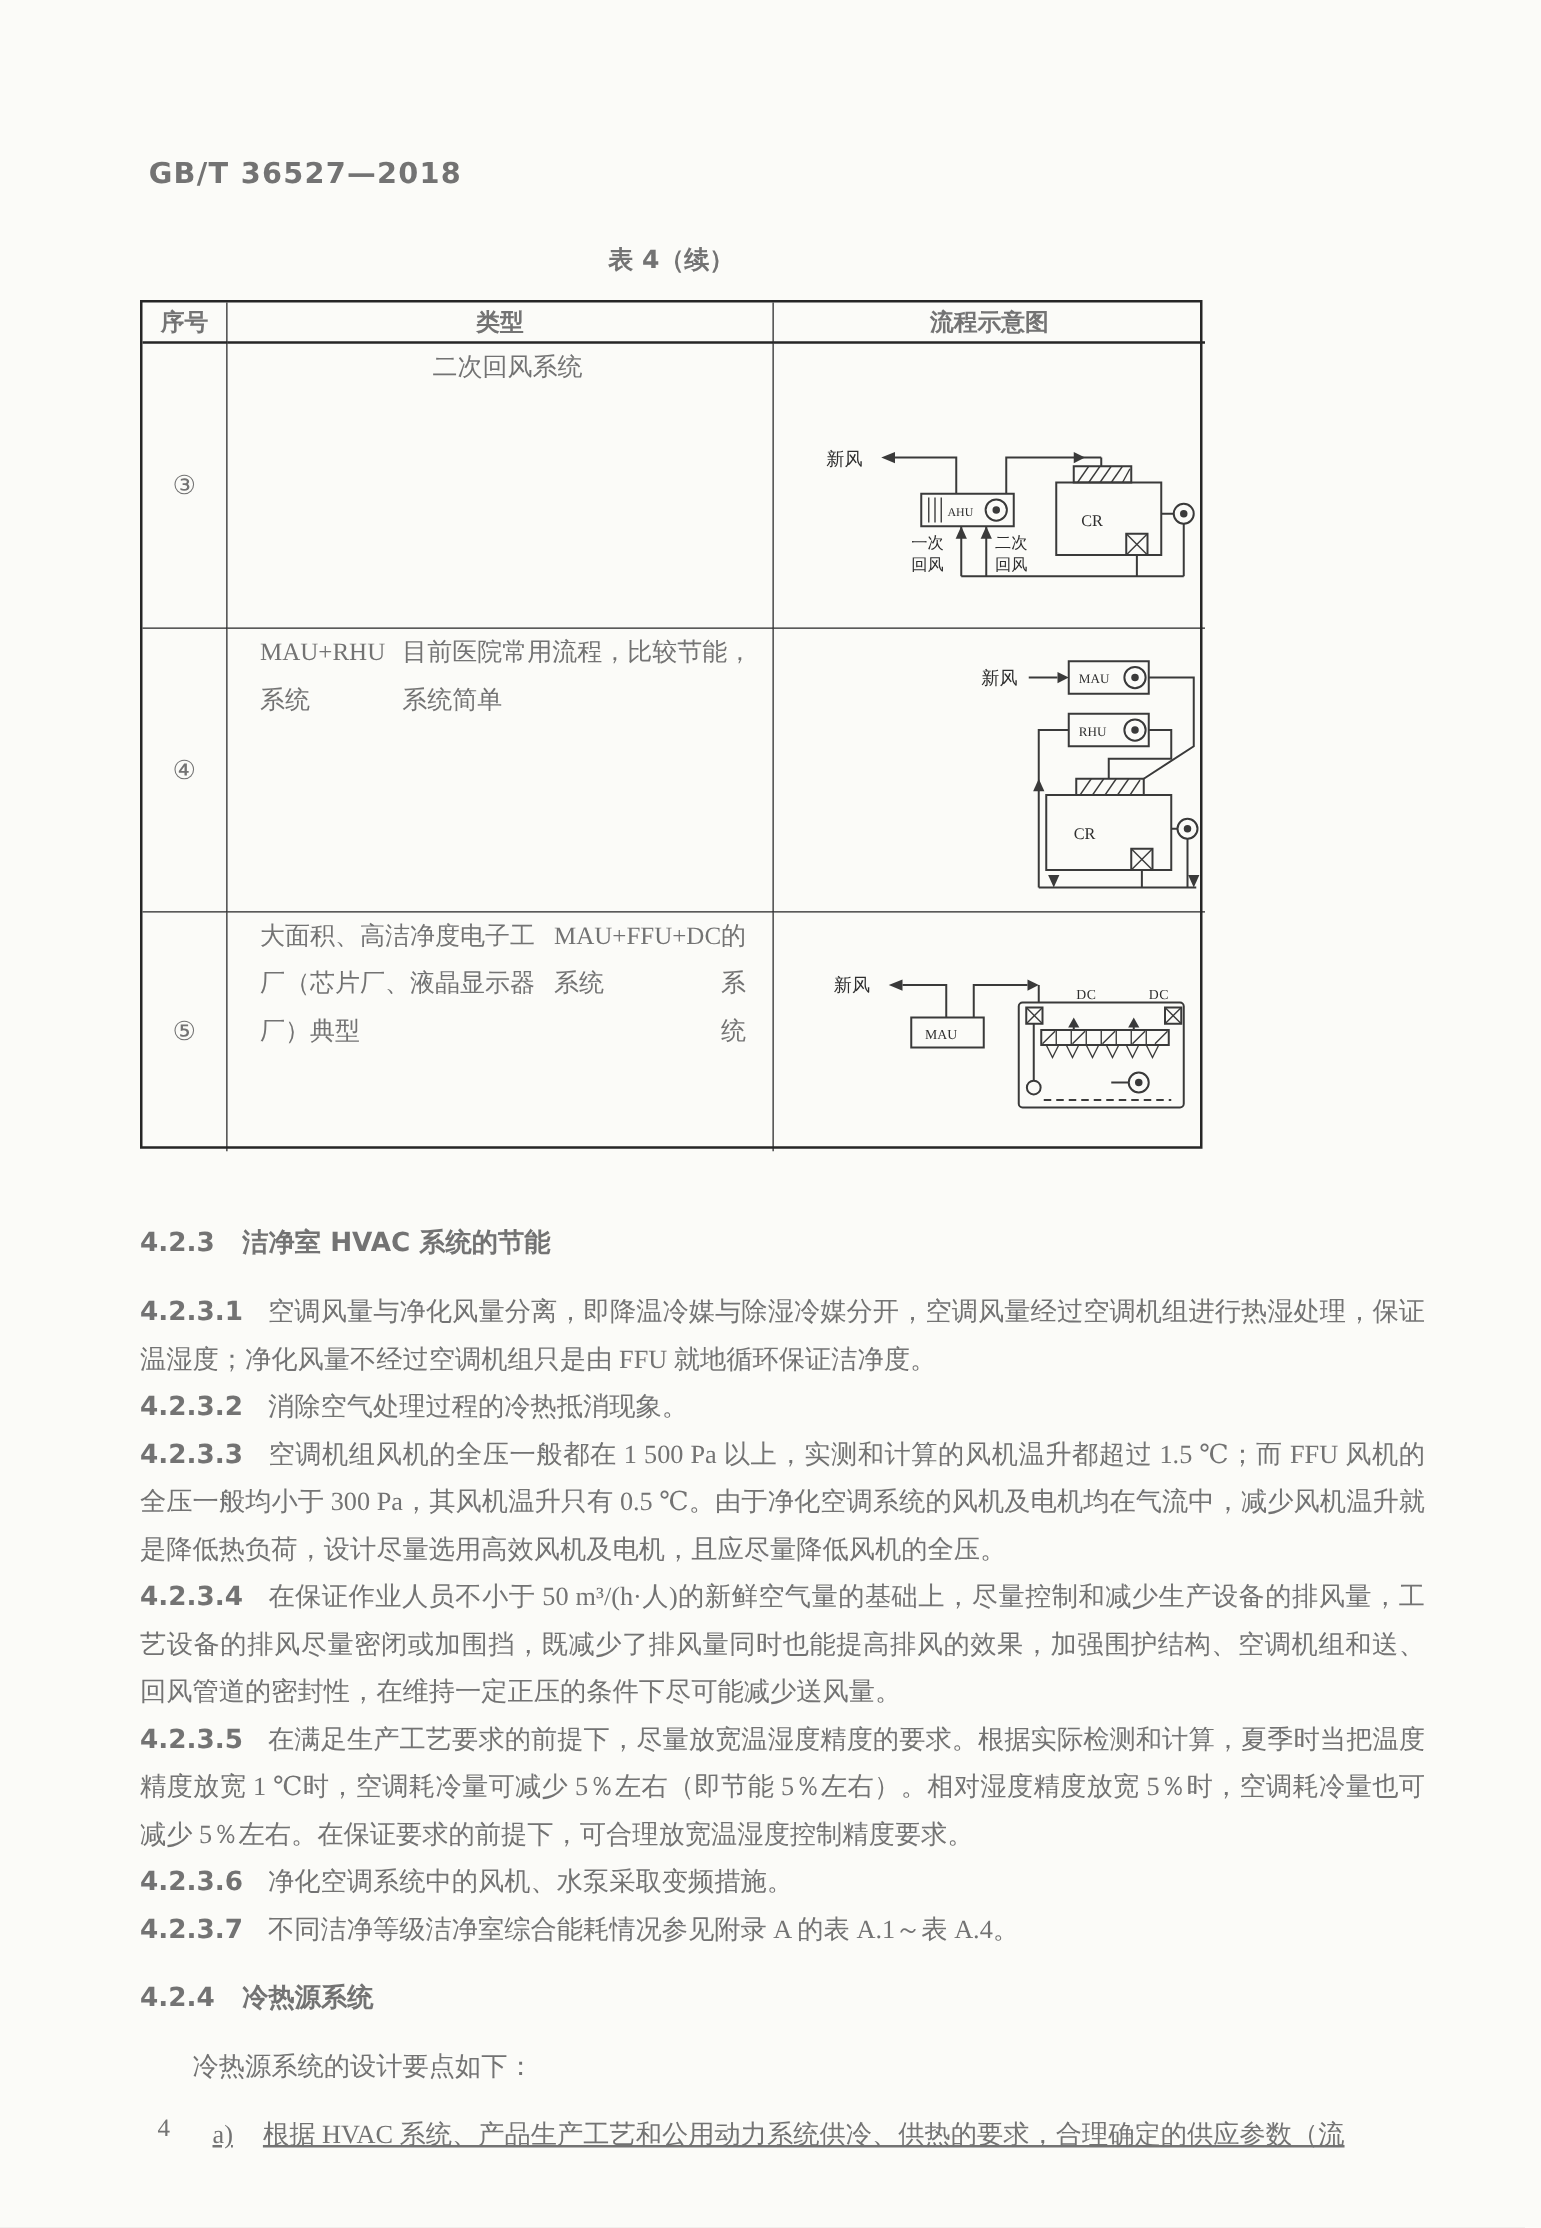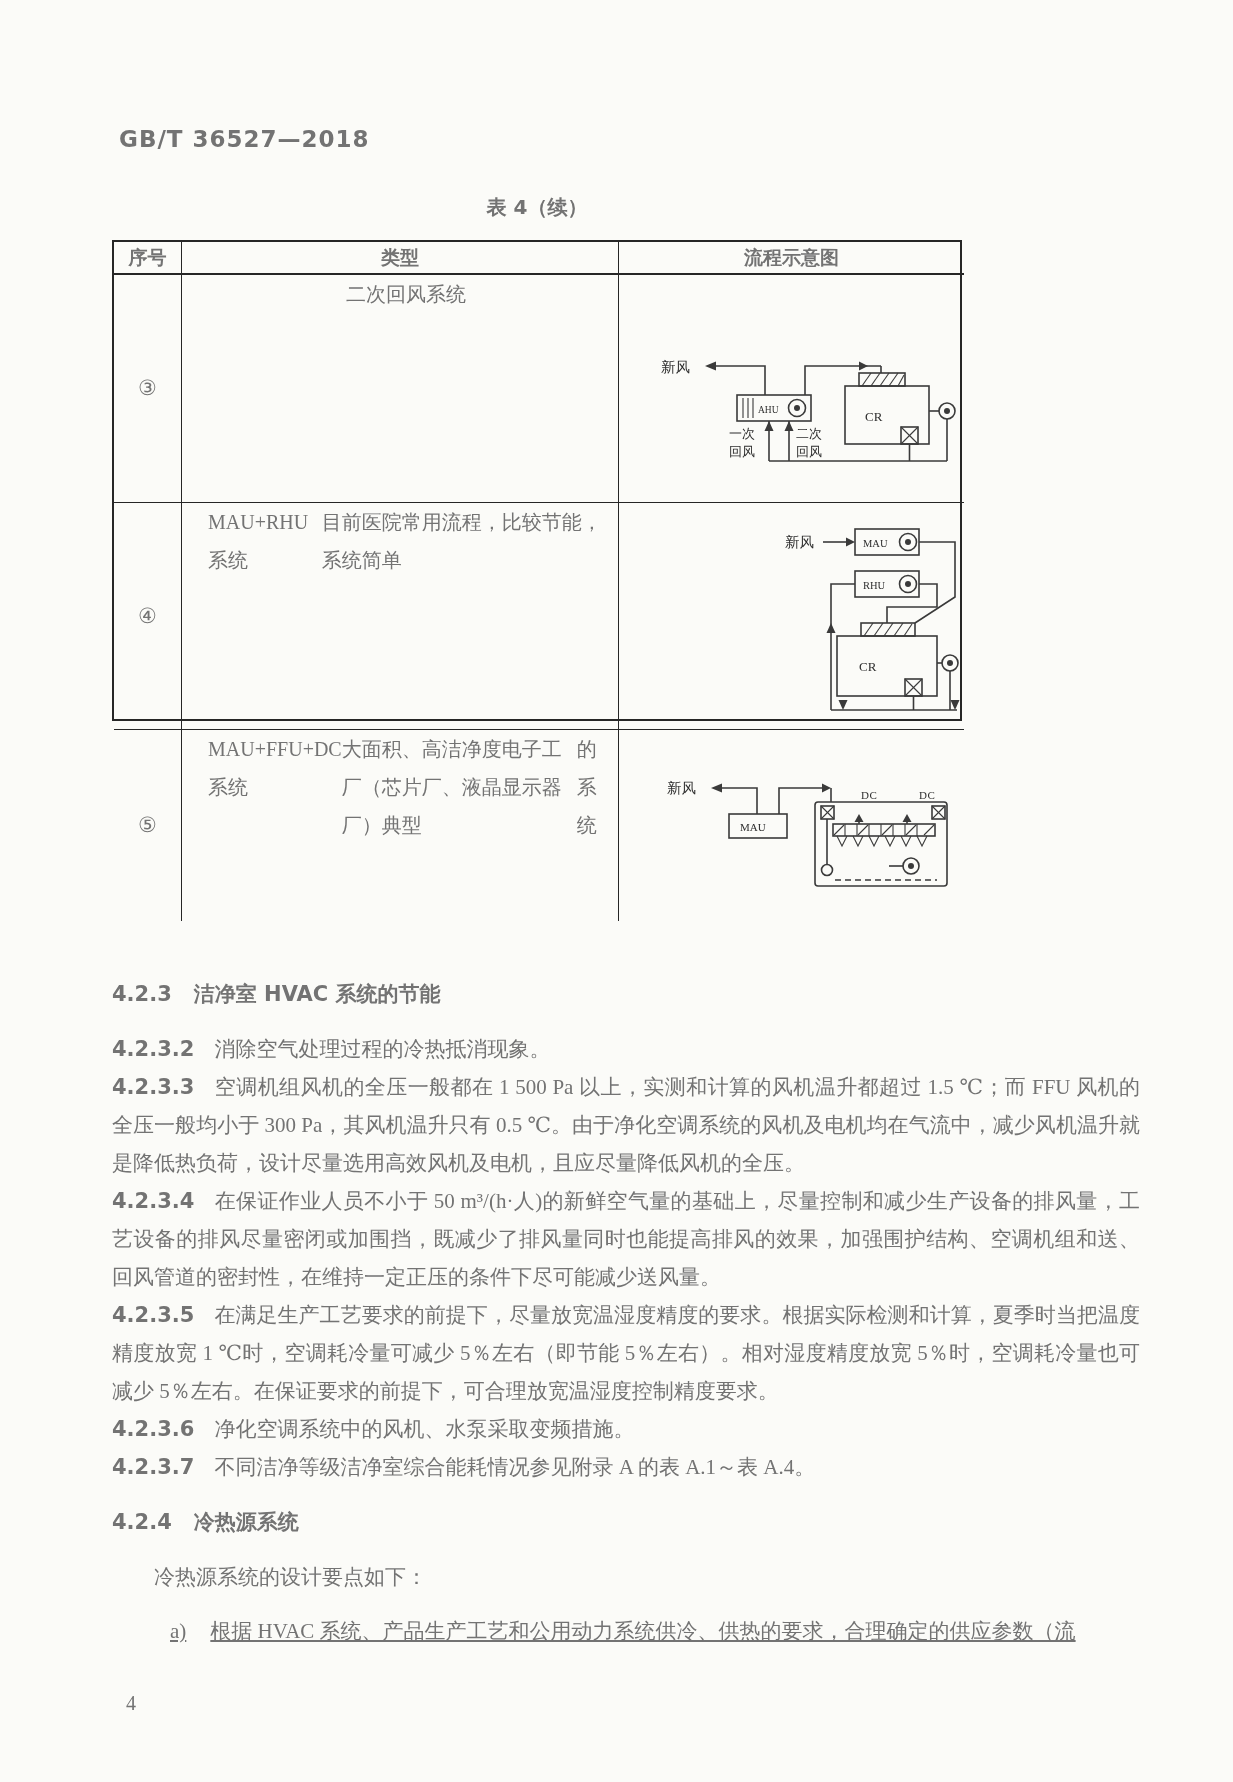--- a/index.html
+++ b/index.html
@@ -17,21 +17,21 @@
     font-size:23px;font-weight:bold;letter-spacing:1px;
     font-family:"DejaVu Sans",sans-serif;
   }
   .table-caption{
     position:absolute;left:112px;top:194px;width:850px;
     text-align:center;font-size:20px;font-weight:bold;
     font-family:"DejaVu Sans",sans-serif;
   }
   .std-table{
     position:absolute;left:112px;top:240px;
-    width:850px;height:481px;
+    width:850px;height:679px;
     border:2.2px solid #262626;
     display:grid;
     grid-template-columns:68px 437px 345px;
     grid-template-rows:33px 228px 227px 191px;
     box-sizing:border-box;
     background:#fbfbf8;
   }
   .std-table > div{box-sizing:border-box;}
   .c-r{border-right:1.8px solid #262626;}
   .c-b{border-bottom:1.8px solid #262626;}
@@ -205,22 +205,22 @@
         <polyline points="236,81 212,81 212,207"></polyline>
         <polygon class="fill" points="212,120 207.5,130 216.5,130"></polygon>
         <line x1="212" y1="207" x2="338" y2="207"></line>
         <polygon class="fill" points="224,207 219.5,197 228.5,197"></polygon>
         <polygon class="fill" points="336,207 331.5,197 340.5,197"></polygon>
       </svg>
     </div>
 
     <div class="cell-idx c-r">⑤</div>
     <div class="cell-type c-r">
+      <div>大面积、高洁净度电子工厂（芯片厂、液晶显示器厂）典型</div>
       <div>MAU+FFU+DC 系统</div>
-      <div>大面积、高洁净度电子工厂（芯片厂、液晶显示器厂）典型</div>
       <div>的系统</div>
     </div>
     <div class="cell-diag">
       <svg width="343" height="189" viewBox="0 0 343 189">
         <text class="lbl" x="48" y="63">新风</text>
         <polygon class="fill" points="92,58 103,53.5 103,62.5"></polygon>
         <polyline points="103,58 138,58 138,84"></polyline>
         <g>
           <rect x="110" y="84" width="58" height="24"></rect>
           <text x="121" y="101" style="font-size:11px">MAU</text>
@@ -282,20 +282,23 @@
     </div>
   </div>
 
   <div class="body-text">
 
     <div class="clause-heading">
       <span class="num">4.2.3</span><span>洁净室 HVAC 系统的节能</span>
     </div>
 
     <div class="clause">
+      <p><span class="num">4.2.3.1</span><span>空调风量与净化风量分离，即降温冷媒与除湿冷媒分开，空调风量经过空调机组进行热湿处理，保证温湿度；净化风量不经过空调机组只是由 FFU 就地循环保证洁净度。</span></p>
+    </div>
+    <div class="clause">
       <p><span class="num">4.2.3.2</span><span>消除空气处理过程的冷热抵消现象。</span></p>
     </div>
     <div class="clause">
       <p><span class="num">4.2.3.3</span><span>空调机组风机的全压一般都在 1 500 Pa 以上，实测和计算的风机温升都超过 1.5 ℃；而 FFU 风机的全压一般均小于 300 Pa，其风机温升只有 0.5 ℃。由于净化空调系统的风机及电机均在气流中，减少风机温升就是降低热负荷，设计尽量选用高效风机及电机，且应尽量降低风机的全压。</span></p>
     </div>
     <div class="clause">
       <p><span class="num">4.2.3.4</span><span>在保证作业人员不小于 50 m³/(h·人)的新鲜空气量的基础上，尽量控制和减少生产设备的排风量，工艺设备的排风尽量密闭或加围挡，既减少了排风量同时也能提高排风的效果，加强围护结构、空调机组和送、回风管道的密封性，在维持一定正压的条件下尽可能减少送风量。</span></p>
     </div>
     <div class="clause">
       <p><span class="num">4.2.3.5</span><span>在满足生产工艺要求的前提下，尽量放宽温湿度精度的要求。根据实际检测和计算，夏季时当把温度精度放宽 1 ℃时，空调耗冷量可减少 5％左右（即节能 5％左右）。相对湿度精度放宽 5％时，空调耗冷量也可减少 5％左右。在保证要求的前提下，可合理放宽温湿度控制精度要求。</span></p>

